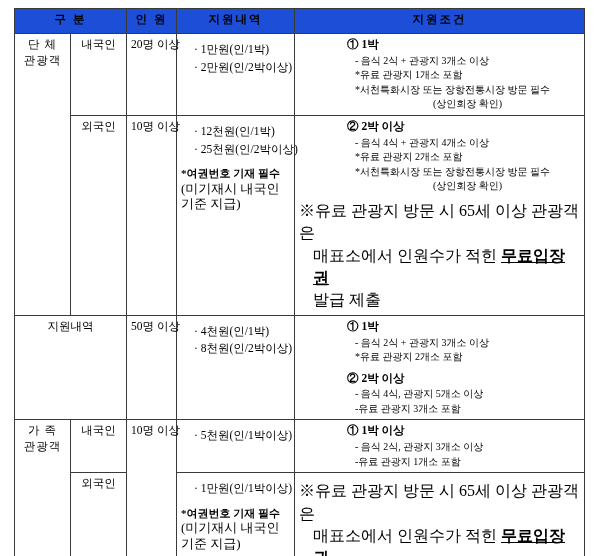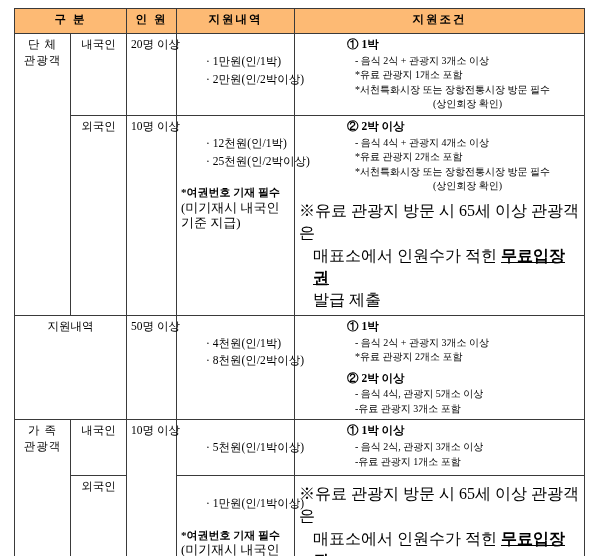--- a/index.html
+++ b/index.html
@@ -36,21 +36,21 @@
     margin-left: 2px;
   }
   table.grid td, table.grid th {
     border: 1px solid #3a3a3a;
     padding: 3px 4px;
     vertical-align: top;
     font-size: 11.5px;
     line-height: 1.38;
   }
   thead th {
-    background: #fdba74;
+    background: #1d4ed8;
     text-align: center;
     vertical-align: middle;
     font-weight: bold;
     font-size: 12px;
     letter-spacing: 2px;
     padding: 4px 2px;
     height: 18px;
   }
   .c-cat { width: 56px; }
   .c-sub { width: 56px; }
@@ -75,21 +75,21 @@
     text-align: center;
     vertical-align: middle;
     font-size: 12px;
     white-space: nowrap;
   }
   .content-cell, .cond-cell {
     vertical-align: middle;
   }
   ul.dash {
     list-style: none;
-    margin: 16px;
+    margin: 4px;
     padding: 0;
   }
   ul.dash li {
     position: relative;
     padding-left: 9px;
     margin: 1px 0;
     font-size: 11.5px;
     line-height: 1.45;
     white-space: nowrap;
   }

